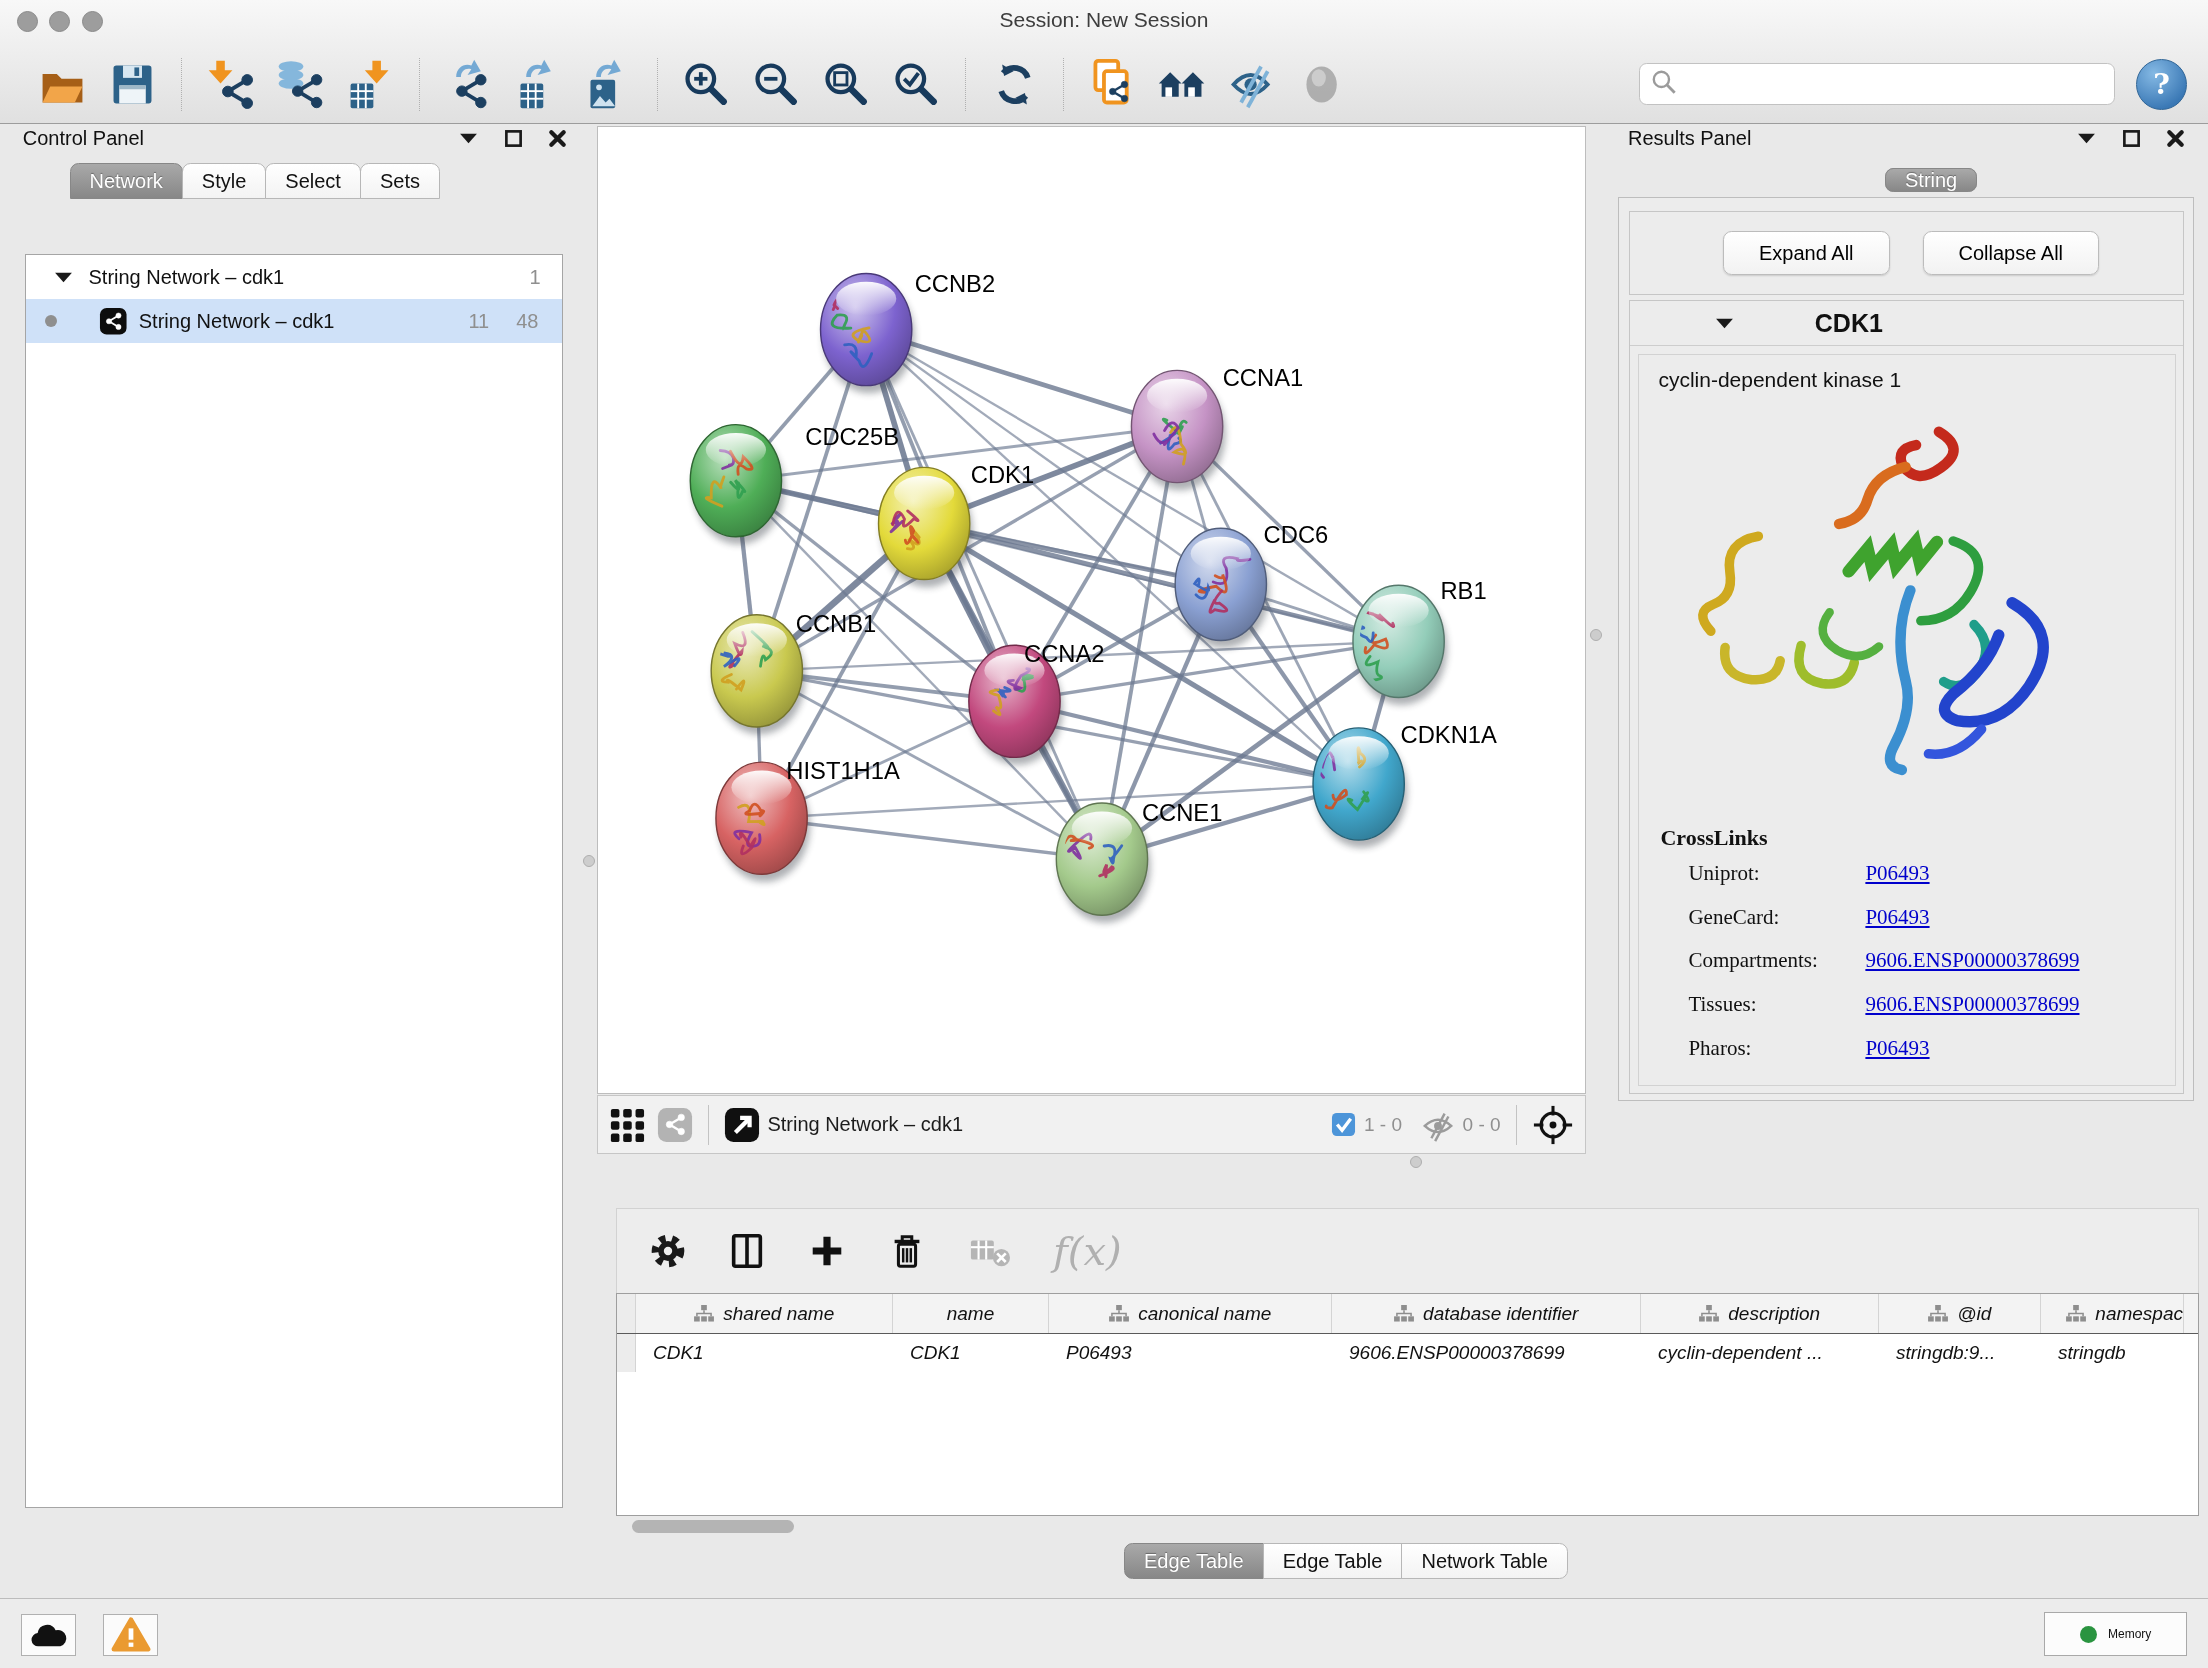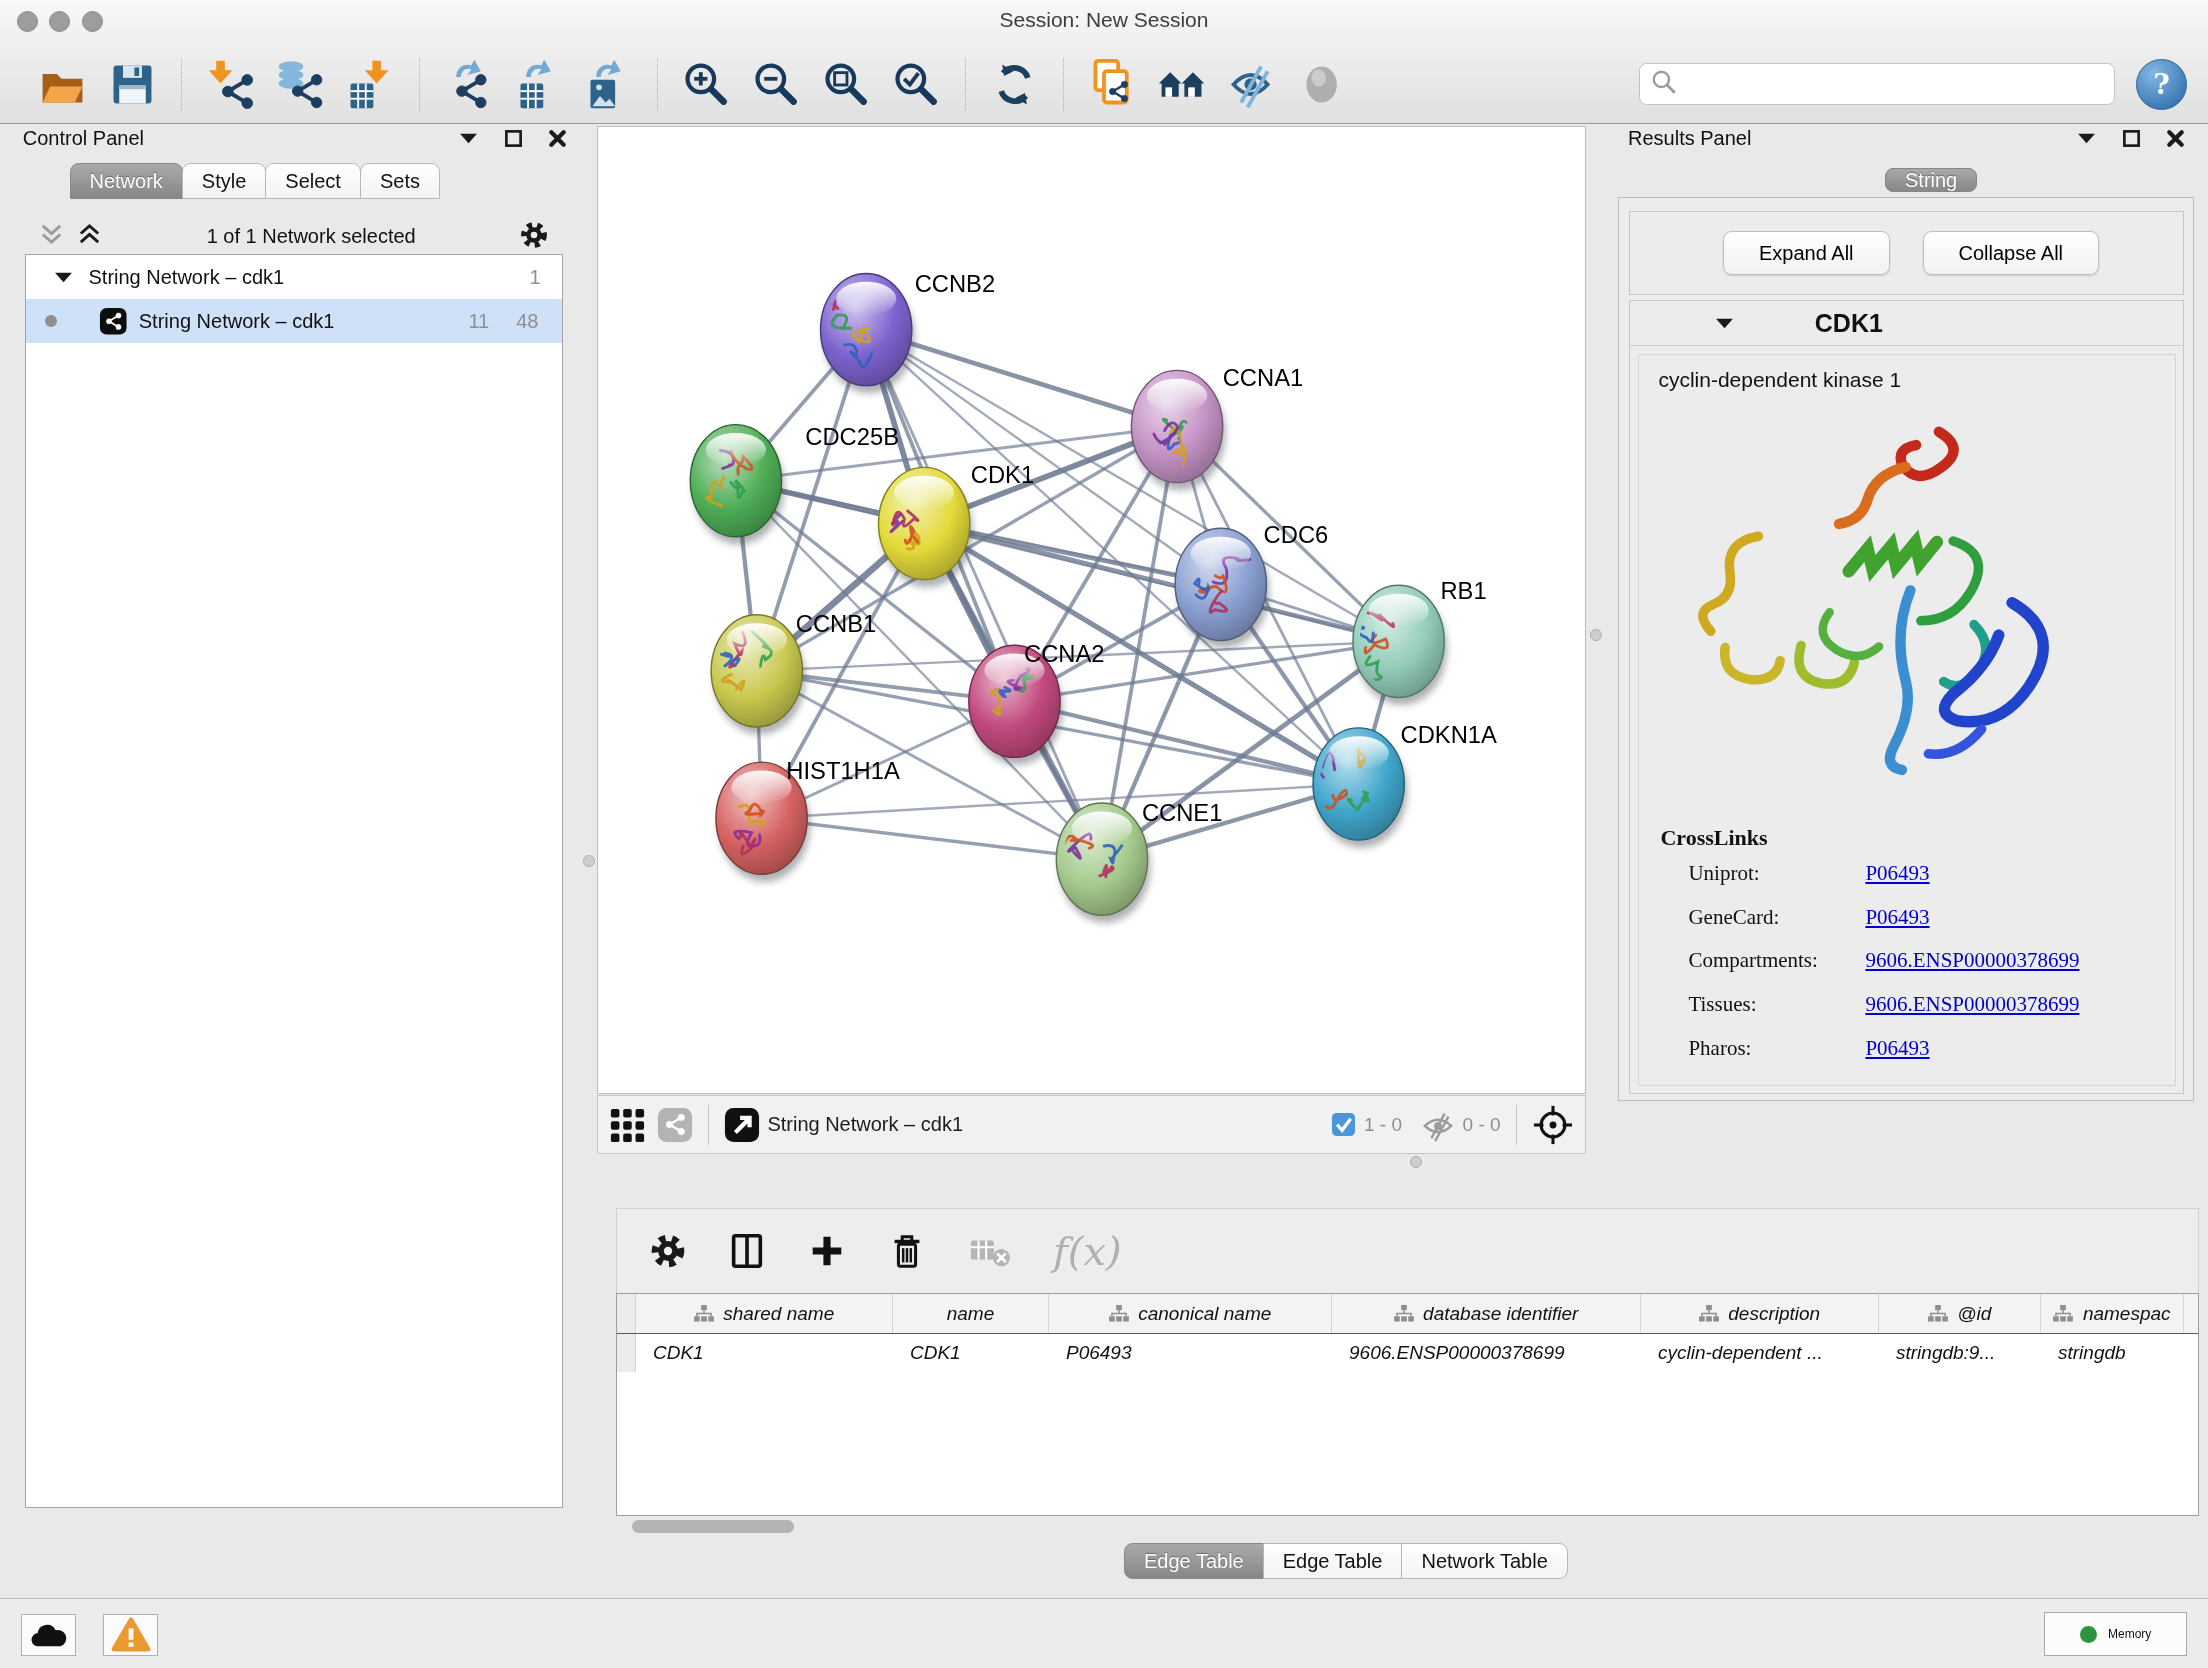--- a/index.html
+++ b/index.html
@@ -362,40 +362,20 @@
             </svg>
           </span>
       </span>
     </div>
     <div class="ctabs" id="control-tabs">
         <span class="seg active">Network</span>
         <span class="seg">Style</span>
         <span class="seg">Select</span>
         <span class="seg">Sets</span>
       </div>
-    <div class="treehdr">
-      <span class="js-chevd" style="margin-left:13.3px;"><svg width="27" height="25" viewBox="0 0 28 26">
-            <g fill="none" stroke="#9a9a9a" stroke-width="3">
-              <path d="M5 4l9 8 9-8"></path>
-              <path d="M5 13l9 8 9-8"></path>
-            </g>
-          </svg></span>
-      <span class="js-chevu" style="margin-left:11.4px;"><svg width="27" height="25" viewBox="0 0 28 26">
-            <g fill="none" stroke="#1a1a1a" stroke-width="3">
-              <path d="M5 12l9-8 9 8"></path>
-              <path d="M5 21l9-8 9 8"></path>
-            </g>
-          </svg></span>
-      <span class="hdr-label">1 of 1 Network selected</span>
-      <span class="js-gear" style="margin-right:13.3px;"><svg width="30" height="30" viewBox="0 0 32 32">
-            <circle cx="16" cy="16" r="10.24" fill="none" stroke="#1a1a1a" stroke-width="7.04" stroke-dasharray="4.96 5.28"></circle>
-            <circle cx="16" cy="16" r="8.32" fill="#1a1a1a"></circle>
-            <circle cx="16" cy="16" r="3.52" fill="#ededed"></circle>
-          </svg></span>
-    </div>
     <div class="treebox">
       <div class="trow">
         <span class="js-caret" style="margin-left:27px;display:flex;">
             <svg width="21" height="15" viewBox="0 0 22 16">
               <path d="M2 3l9 10 9-10z" fill="#1a1a1a"></path>
             </svg>
           </span>
         <span style="margin-left:15px;">String Network – cdk1</span>
         <span class="cnt" style="margin-left:auto;margin-right:21px;">1</span>
       </div>
@@ -989,21 +969,21 @@
                   <rect x="7.5" y="12" width="6" height="5.5"></rect>
                   <rect x="15" y="12" width="6" height="5.5"></rect>
                 </g>
                 <g stroke="#8e8e8e" stroke-width="1.6" fill="none">
                   <path d="M10.5 5.5v3.5M3 12V9h15v3M3 9h15"></path>
                 </g>
               </svg>
             </span>
             <span>@id</span>
           </div>
-          <div class="th" style="width: 143px;">
+          <div class="th" style="width: 143px; justify-content: flex-end;">
             <span style="display: flex;">
               <svg width="20" height="17" viewBox="0 0 21 18">
                 <g fill="#8e8e8e">
                   <rect x="7.5" y="0" width="6" height="5.5"></rect>
                   <rect x="0" y="12" width="6" height="5.5"></rect>
                   <rect x="7.5" y="12" width="6" height="5.5"></rect>
                   <rect x="15" y="12" width="6" height="5.5"></rect>
                 </g>
                 <g stroke="#8e8e8e" stroke-width="1.6" fill="none">
                   <path d="M10.5 5.5v3.5M3 12V9h15v3M3 9h15"></path>

